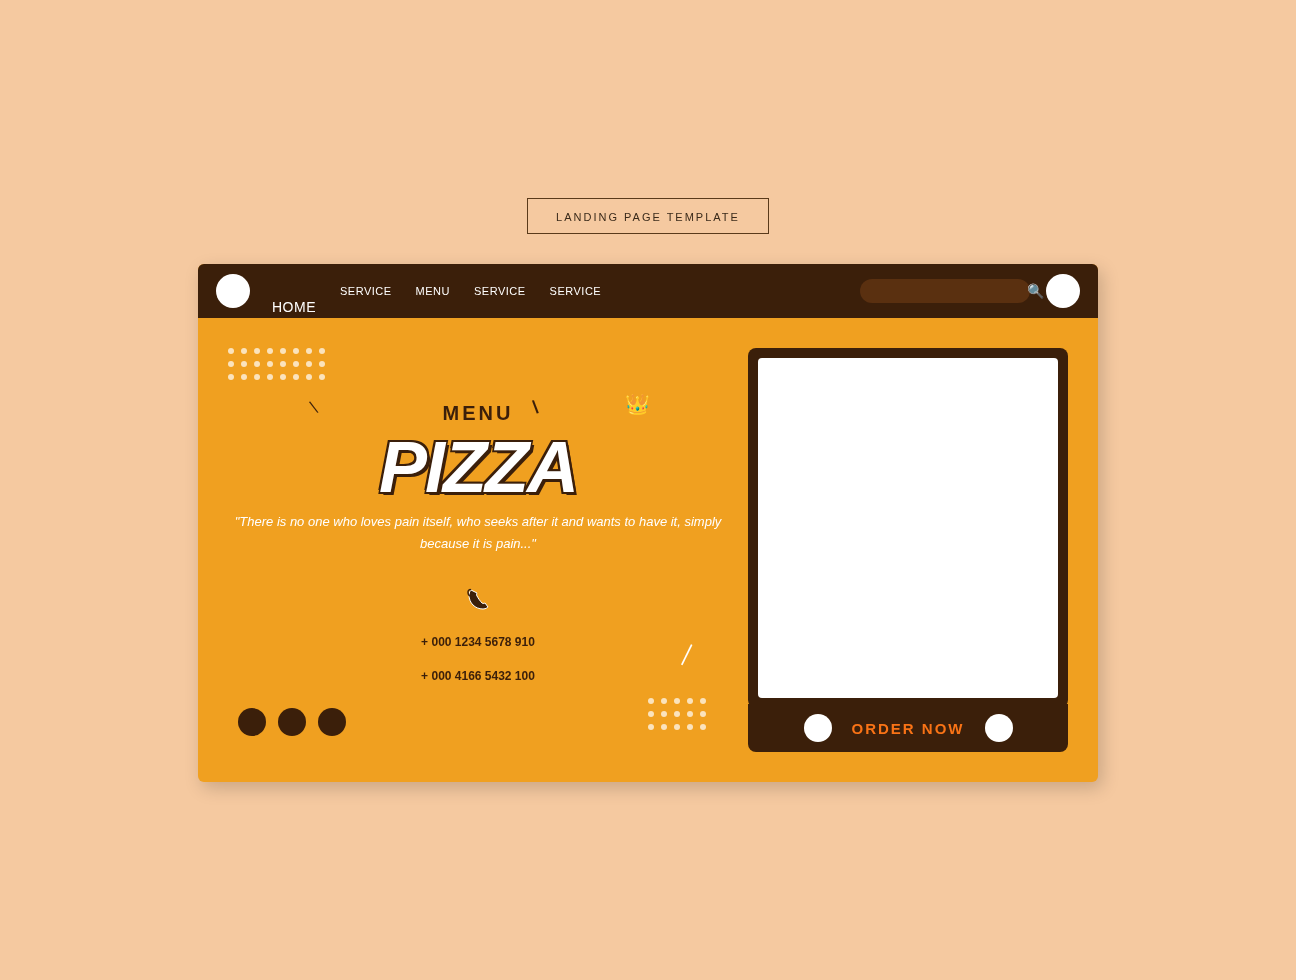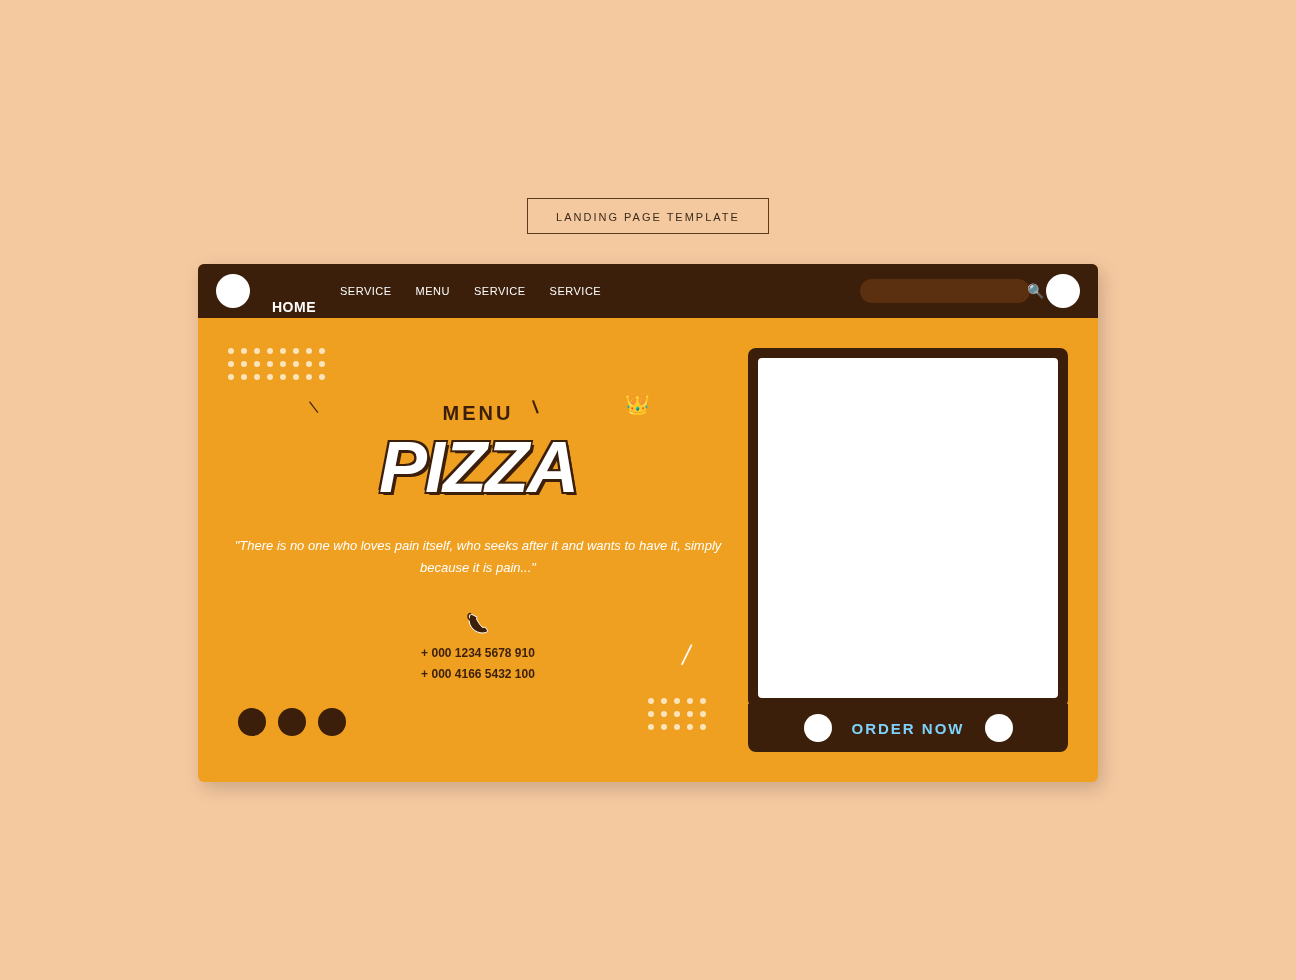--- a/index.html
+++ b/index.html
@@ -64,21 +64,21 @@
 
     .nav-link {
       color: white;
       font-size: 11px;
       letter-spacing: 0.5px;
       cursor: pointer;
       text-decoration: none;
     }
 
     .nav-link.active {
-      font-weight: bold;
+      font-weight: normal;
       font-size: 14px;
       margin-top: 32px;
     }
 
     .search-bar {
       display: flex;
       align-items: center;
       background-color: #5a3010;
       border-radius: 20px;
       padding: 4px 12px;
@@ -160,40 +160,40 @@
       color: #3b1f0a;
       transform: rotate(-10deg);
     }
 
     .pizza-title {
       font-size: 72px;
       font-weight: 900;
       color: white;
       text-align: center;
       line-height: 1;
-      margin-bottom: 32px;
+      margin-bottom: 8px;
       text-shadow: 3px 3px 0px #3b1f0a, -2px -2px 0px #3b1f0a, 2px -2px 0px #3b1f0a, -2px 2px 0px #3b1f0a;
       font-style: italic;
       letter-spacing: -2px;
     }
 
     .quote-text {
       color: white;
       font-size: 13px;
       text-align: center;
       line-height: 1.7;
       margin-bottom: 30px;
       font-style: italic;
     }
 
     .phone-section {
       display: flex;
       flex-direction: column;
       align-items: center;
-      gap: 7px;
+      gap: 20px;
     }
 
     .phone-number {
       color: #3b1f0a;
       font-size: 12px;
       font-weight: bold;
     }
 
     .dots-bottom {
       position: absolute;
@@ -256,21 +256,21 @@
     }
 
     .order-circle {
       width: 28px;
       height: 28px;
       border-radius: 50%;
       background: white;
     }
 
     .order-now-text {
-      color: #7dd3fc;
+      color: #f97316;
       font-size: 15px;
       font-weight: bold;
       letter-spacing: 2px;
     }
 
     .menu-label-container {
       position: relative;
       text-align: center;
       margin-bottom: 4px;
     }

